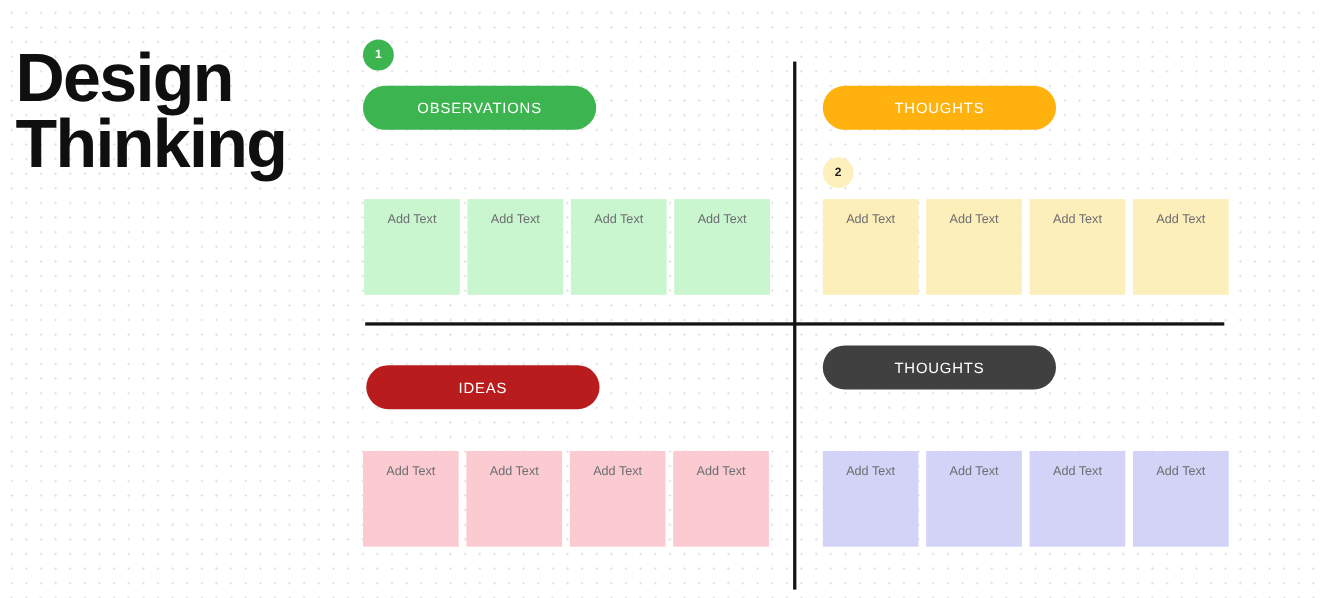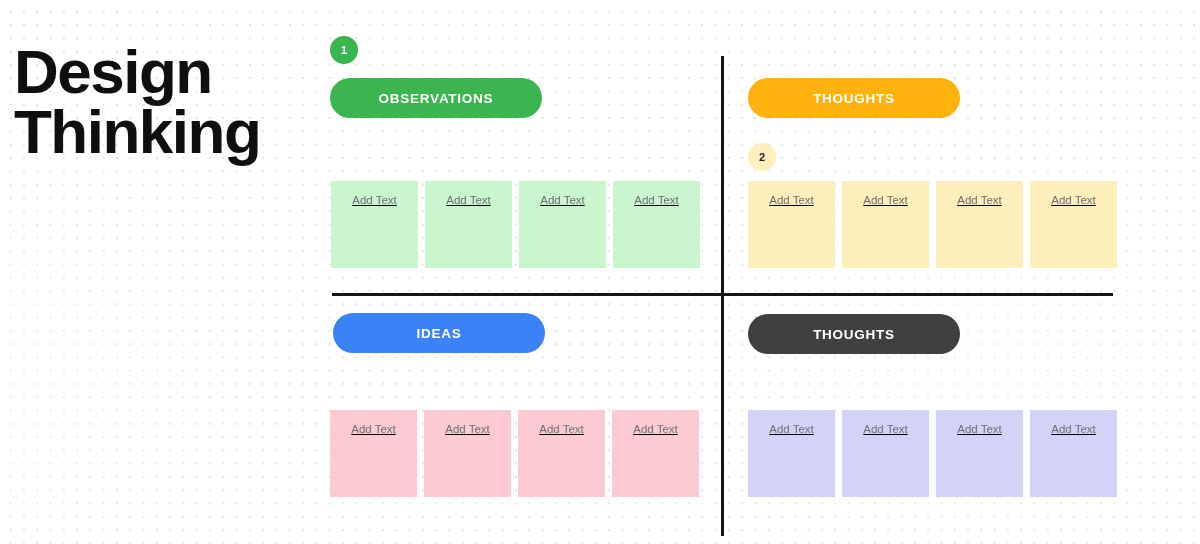--- a/index.html
+++ b/index.html
@@ -97,47 +97,46 @@
   
   .pill {
     position: absolute;
     height: 40px;
     border-radius: 21px;
     display: flex;
     align-items: center;
     justify-content: center;
     color: #ffffff;
     font-size: 13.5px;
-    font-weight: 700;
+    font-weight: 400;
     letter-spacing: 0.75px;
     cursor: pointer;
     user-select: none;
   }
   #pill-observations {
     left: 0px; top: 42px; width: 212px;
     background: #3cb44f;
   }
   #pill-questions {
     left: 0px; top: 42px; width: 212px;
     background: #ffb20d;
   }
   #pill-ideas {
-    left: 3px; top: 8px; width: 212px;
-    background: #3b82f6;
+    left: 3px; top: 27px; width: 212px;
+    background: #b91c1c;
   }
   #pill-thoughts {
     left: 0px; top: 9px; width: 212px;
     background: #404040;
   }
 
   
   .note-row {
     position: absolute;
     display: flex;
-    text-decoration: underline;
   }
   #notes-observations { left: 1px;  top: 145px; gap: 7px; }
   #notes-questions    { left: 0px;  top: 145px; gap: 7px; }
   #notes-ideas        { left: 0px;  top: 105px; gap: 7px; }
   #notes-thoughts     { left: 0px;  top: 105px; gap: 7px; }
 
   .note {
     width: 87px;
     height: 87px;
     padding-top: 13px;

